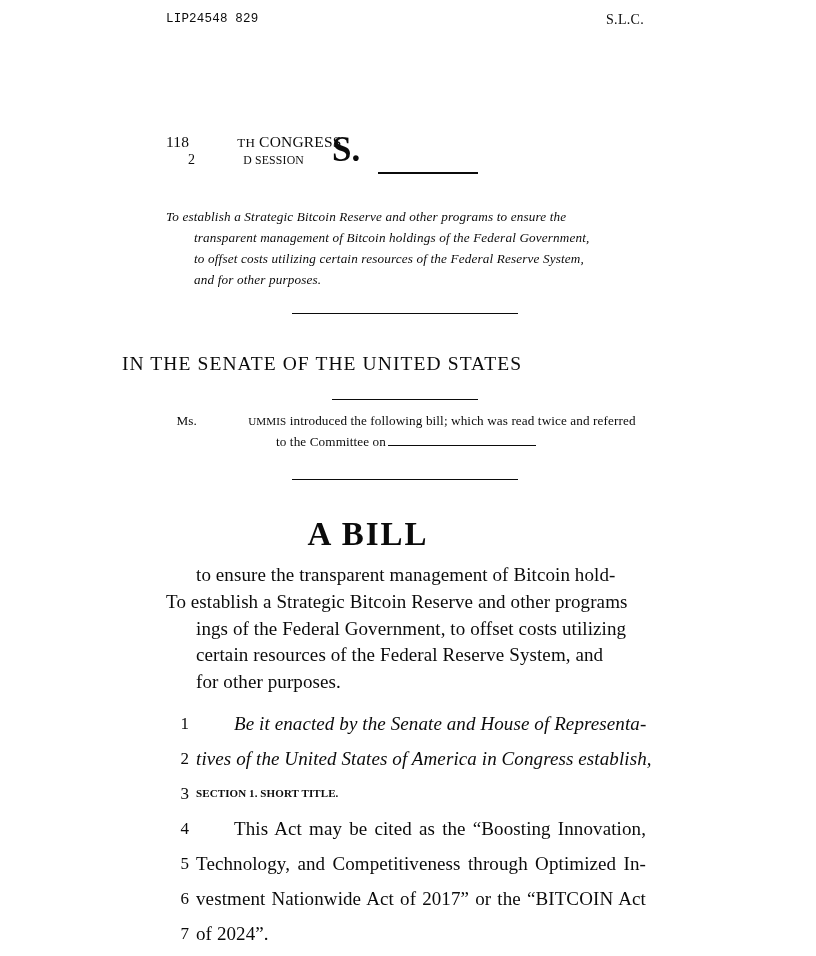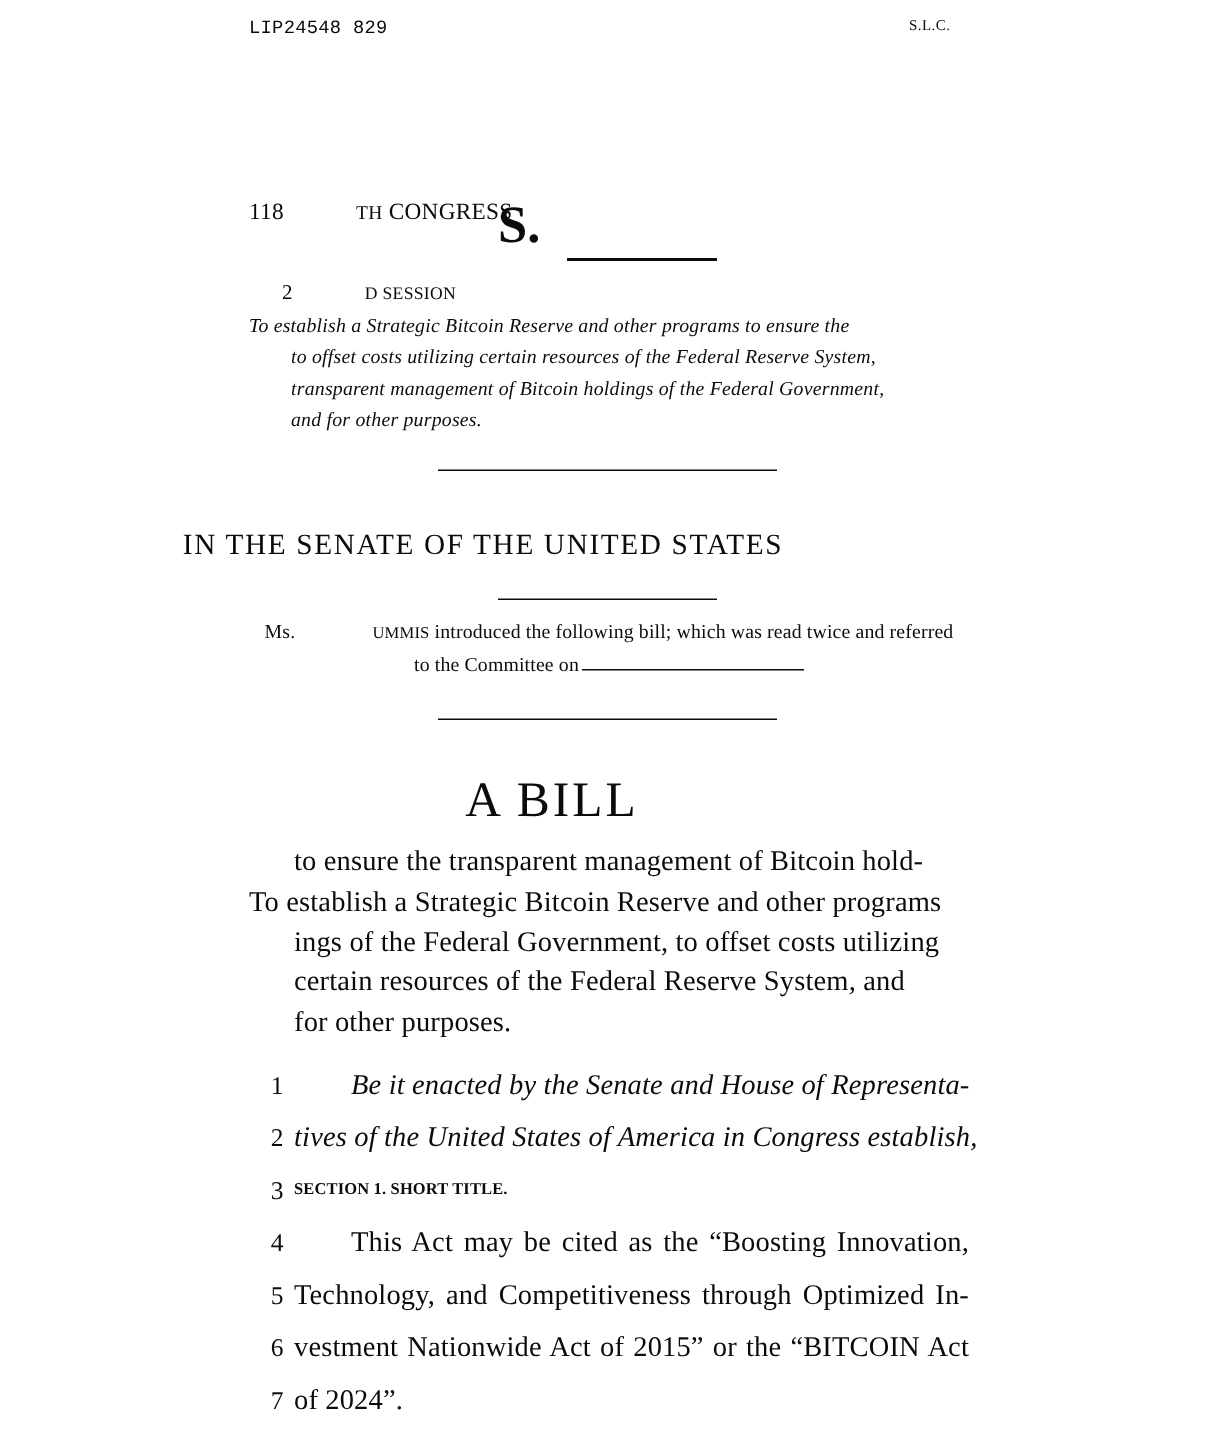--- a/index.html
+++ b/index.html
@@ -35,42 +35,41 @@
     left: 166px;
     top: 0;
     font-size: 12.5px;
     letter-spacing: 0.2px;
     font-family: Liberation Mono, monospace;
   }
   .runhead .right {
     position: absolute;
     left: 606px;
     top: 0;
-    font-size: 10px;
+    font-size: 14px;
     letter-spacing: 0.3px;
   }
 
   
   .congress-block {
     position: absolute;
     top: 132px;
     left: 166px;
     width: 160px;
     text-align: center;
     line-height: 1.25;
   }
   .congress-line1 {
     font-size: 15.5px;
     letter-spacing: 0.2px;
     white-space: nowrap;
   }
   .congress-line2 {
     font-size: 14px;
     letter-spacing: 0.2px;
-    margin-top: 36px;
   }
   .smallcaps {
     font-size: 0.84em;
     padding-left: 48px;
   }
 
   .bill-s {
     position: absolute;
     top: 132px;
     left: 332px;
@@ -154,21 +153,21 @@
     vertical-align: baseline;
   }
 
   .a-bill {
     position: absolute;
     top: 516px;
     left: 0;
     width: 736px;
     text-align: center;
     font-size: 33px;
-    font-weight: normal;
+    font-weight: bold;
     letter-spacing: 2px;
   }
 
   .longtitle {
     position: absolute;
     top: 562px;
     left: 166px;
     width: 480px;
     font-size: 19px;
     line-height: 1.41;
@@ -241,22 +240,22 @@
   <div class="congress-block">
     <div class="congress-line1">118<span class="smallcaps">TH</span> CONGRESS</div>
     <div class="congress-line2">2<span class="smallcaps">D SESSION</span></div>
   </div>
 
   <div class="bill-s">S.</div>
   <div class="bill-blank"></div>
 
   <div class="summary">
     <span class="hang first">To establish a Strategic Bitcoin Reserve and other programs to ensure the</span>
+    <span class="hang">transparent management of Bitcoin holdings of the Federal Government,</span>
     <span class="hang">to offset costs utilizing certain resources of the Federal Reserve System,</span>
-    <span class="hang">transparent management of Bitcoin holdings of the Federal Government,</span>
     <span class="hang">and for other purposes.</span>
   </div>
 
   <div class="rule-wide rule-1"></div>
 
   <div class="in-senate">IN THE SENATE OF THE UNITED STATES</div>
 
   <div class="rule-short"></div>
 
   <div class="introducer">
@@ -298,21 +297,21 @@
       <span class="txt indent justify-stretch">This Act may be cited as the “Boosting Innovation,</span>
     </div>
 
     <div class="bline">
       <span class="num">5</span>
       <span class="txt justify-stretch">Technology, and Competitiveness through Optimized In-</span>
     </div>
 
     <div class="bline">
       <span class="num">6</span>
-      <span class="txt justify-stretch">vestment Nationwide Act of 2015” or the “BITCOIN Act</span>
+      <span class="txt justify-stretch">vestment Nationwide Act of 2017” or the “BITCOIN Act</span>
     </div>
 
     <div class="bline">
       <span class="num">7</span>
       <span class="txt">of 2024”.</span>
     </div>
 
   </div>
 
 </div>

